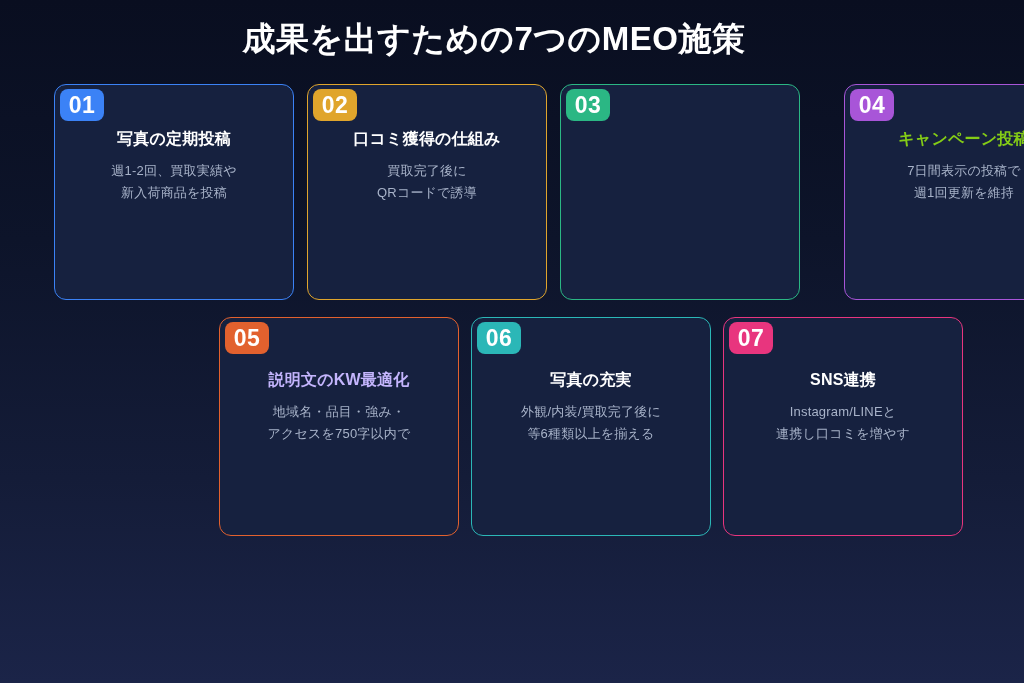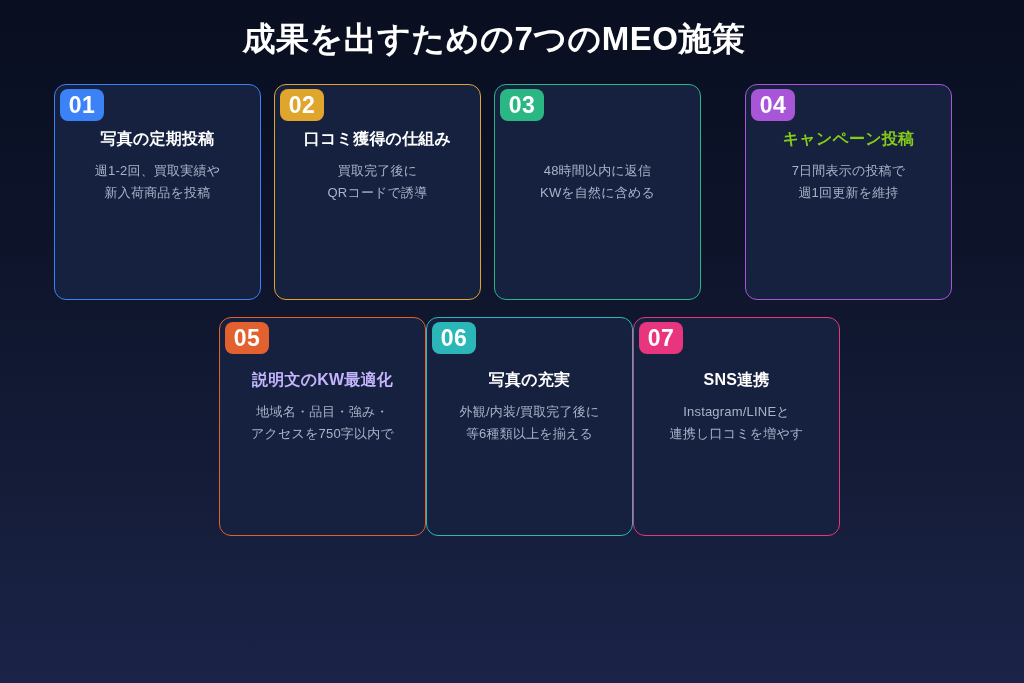--- a/index.html
+++ b/index.html
@@ -44,28 +44,28 @@
   #row-top {
     top: 84px;
     left: 54px;
     width: 916px;
     gap: 13px;
   }
   #row-bottom {
     top: 317px;
     left: 171px;
     width: 684px;
-    gap: 0;
+    gap: 12px;
     padding-left: 48px;
   }
 
   .card {
     position: relative;
     box-sizing: border-box;
-    width: 207px;
+    width: 240px;
     height: 216px;
     border-radius: 12px;
     border: 1.5px solid #3b82f6;
     background: #16213f;
     flex: 0 0 auto;
   }
   #row-top .card { height: 216px; }
   #row-bottom .card { height: 219px; }
 
   .badge {
@@ -137,24 +137,20 @@
       <div class="badge" style="background: rgb(224, 165, 44);">02</div>
       <div class="card-title" style="color: rgb(255, 255, 255);">口コミ獲得の仕組み</div>
       <div class="card-desc" style="color: rgb(168, 179, 201);">
         <span class="line">買取完了後に</span>
         <span class="line">QRコードで誘導</span>
       </div>
     </div>
 
     <div class="card" style="border-color: rgb(43, 183, 132); background: rgb(22, 33, 63);">
       <div class="badge" style="background: rgb(43, 183, 132);">03</div>
-      <div class="card-desc" style="color: rgb(168, 179, 201);">
-        <span class="line">48時間以内に返信</span>
-        <span class="line">KWを自然に含める</span>
-      </div>
     </div>
 
     <div class="card" style="border-color: rgb(168, 85, 216); background: rgb(22, 33, 63); margin-left: 31px;">
       <div class="badge" style="background: rgb(168, 85, 216);">04</div>
       <div class="card-title" style="color: #84cc16;">キャンペーン投稿</div>
       <div class="card-desc" style="color: rgb(168, 179, 201);">
         <span class="line">7日間表示の投稿で</span>
         <span class="line">週1回更新を維持</span>
       </div>
     </div>

